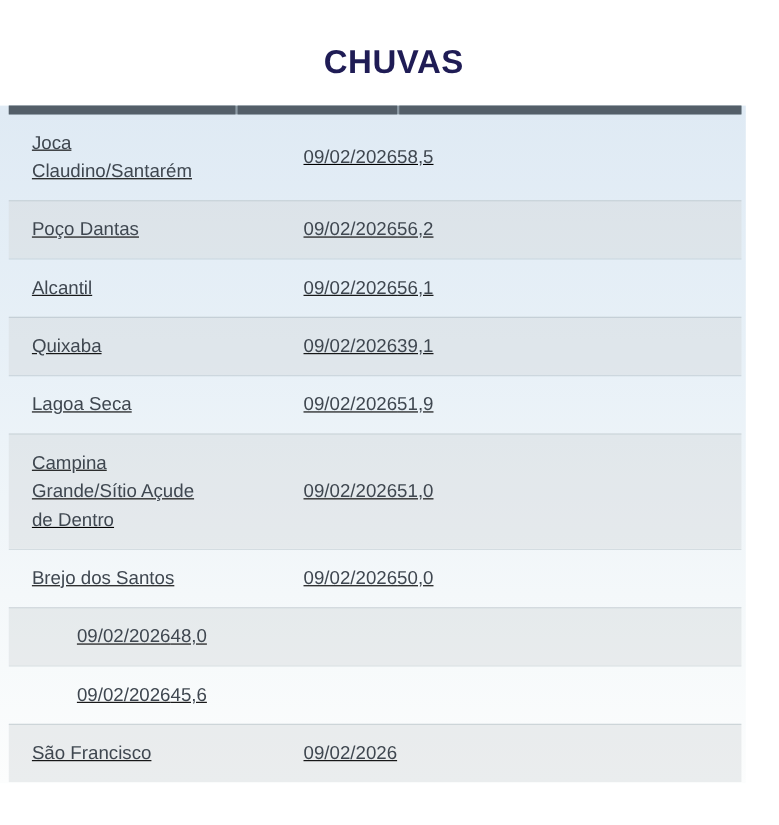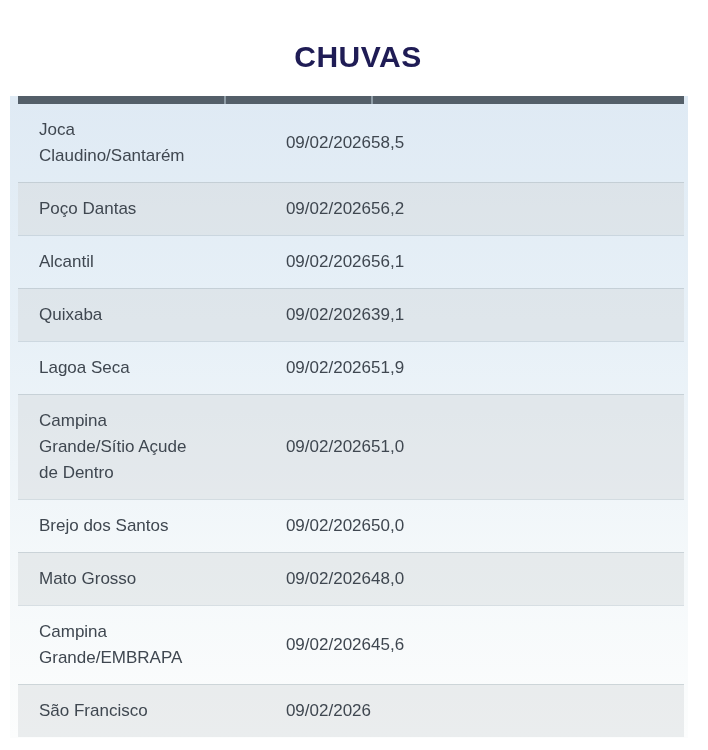--- a/index.html
+++ b/index.html
@@ -17,26 +17,27 @@
     left: 4px;
     width: 708px;
     text-align: center;
     font-size: 30px;
     font-weight: bold;
     letter-spacing: 0.5px;
     color: #1f1c55;
   }
   .table-wrap {
     position: absolute;
-    left: 10px;
+    left: 0;
     top: 96px;
     width: 678px;
     box-sizing: border-box;
     padding: 0 4px 1px 8px;
     background: linear-gradient(180deg, #dfeaf4 0%, #e7f0f7 35%, #f4f8fa 72%, #fcfdfd 100%);
+    text-decoration: underline;
   }
   .header-bar {
     display: flex;
     height: 8px;
     background: #8f9da7;
   }
   .header-seg { background: #545f69; height: 8px; }
   .header-seg.c1 { width: 206px; }
   .header-seg.c2 { width: 145px; margin-left: 2px; }
   .header-seg.c3 { width: 311px; margin-left: 2px; }
@@ -110,27 +111,25 @@
     <div class="cell value">51,0</div>
   </div>
 
   <div class="row">
     <div class="cell station">Brejo dos Santos</div>
     <div class="cell date">09/02/2026</div>
     <div class="cell value">50,0</div>
   </div>
 
   <div class="row striped">
-    <div class="cell station">Mato Grosso</div>
     <div class="cell date">09/02/2026</div>
     <div class="cell value">48,0</div>
   </div>
 
   <div class="row">
-    <div class="cell station">Campina Grande/EMBRAPA</div>
     <div class="cell date">09/02/2026</div>
     <div class="cell value">45,6</div>
   </div>
 
   <div class="row striped">
     <div class="cell station">São Francisco</div>
     <div class="cell date">09/02/2026</div>
   </div>
 </div>
 </div>

